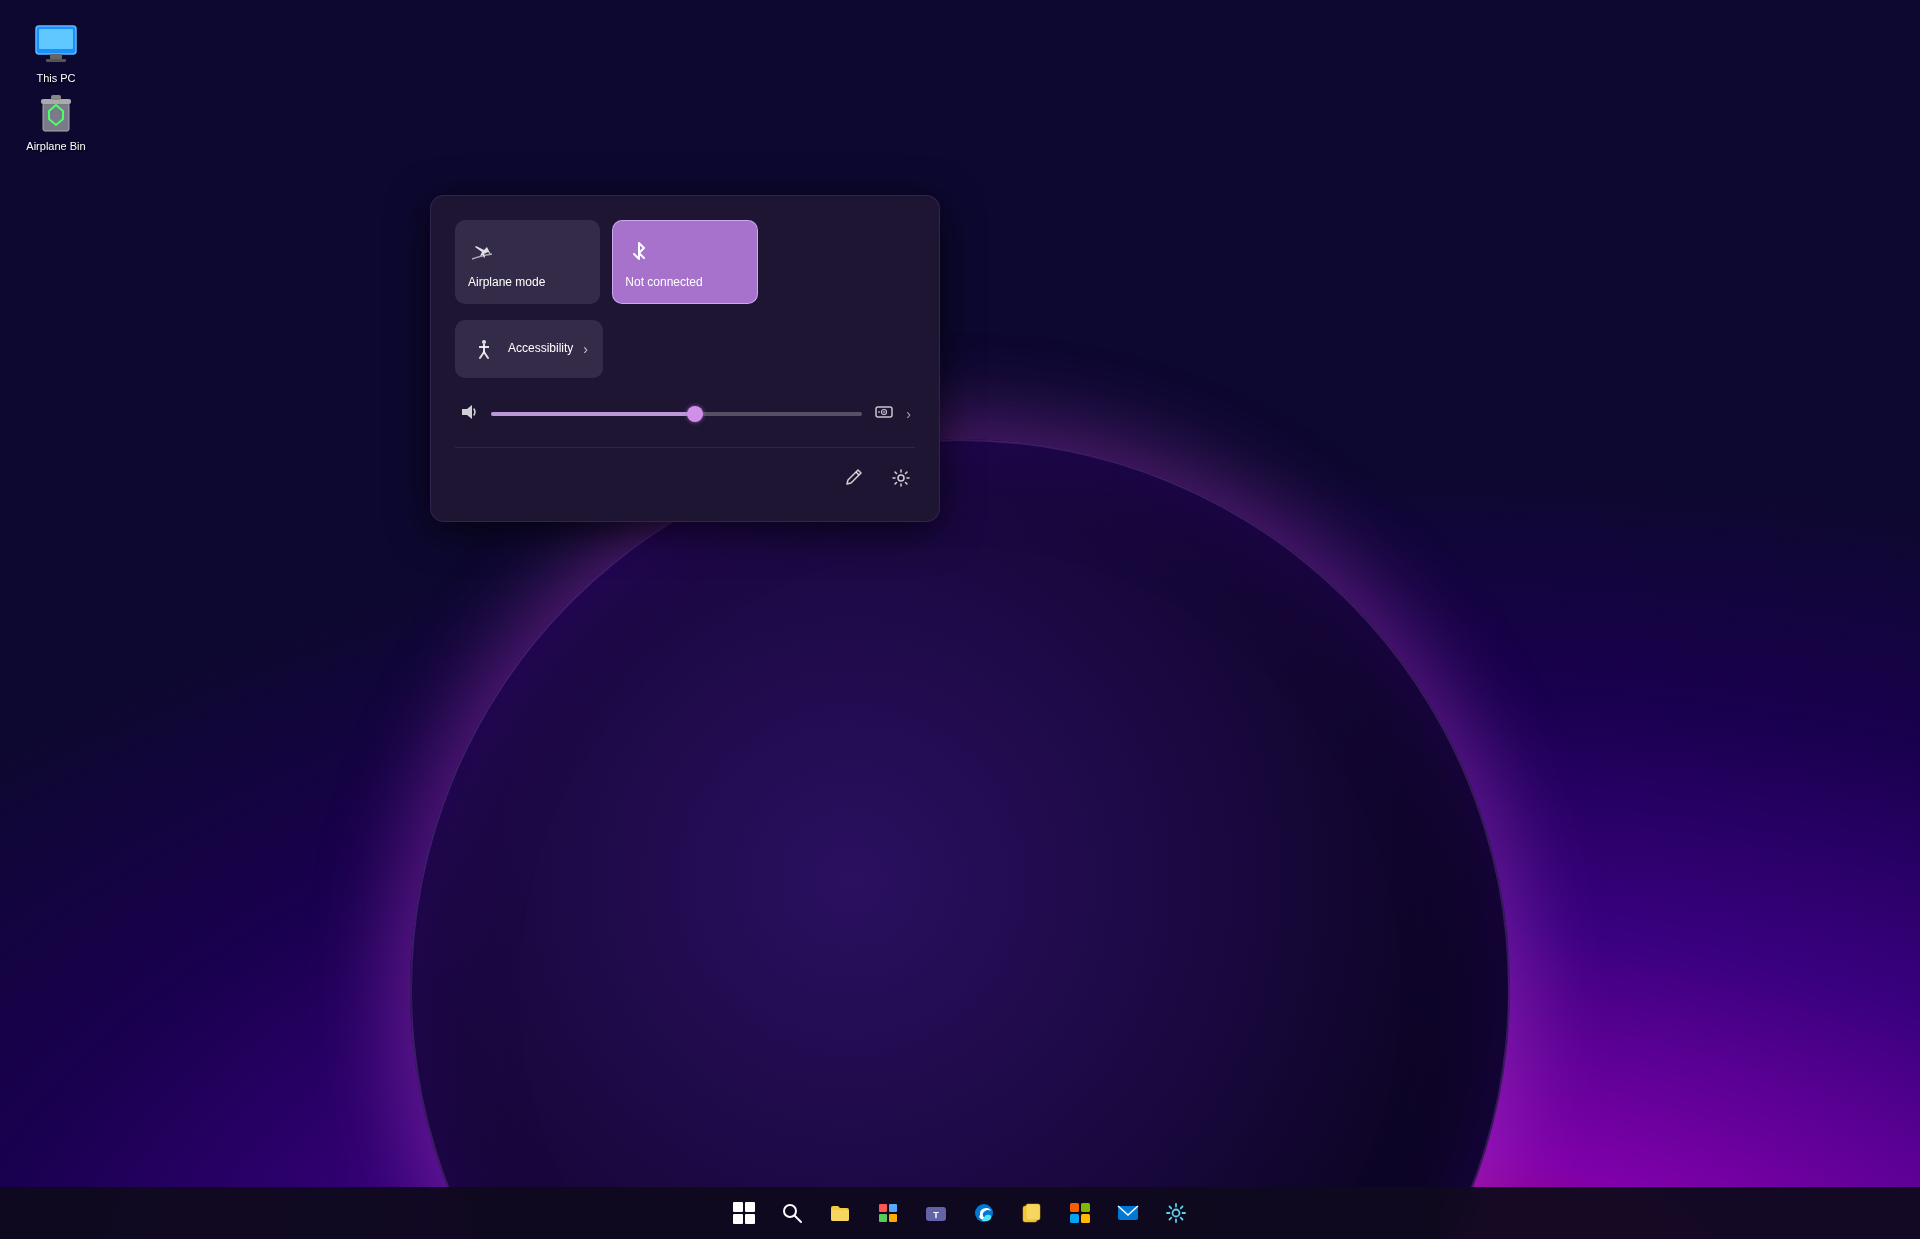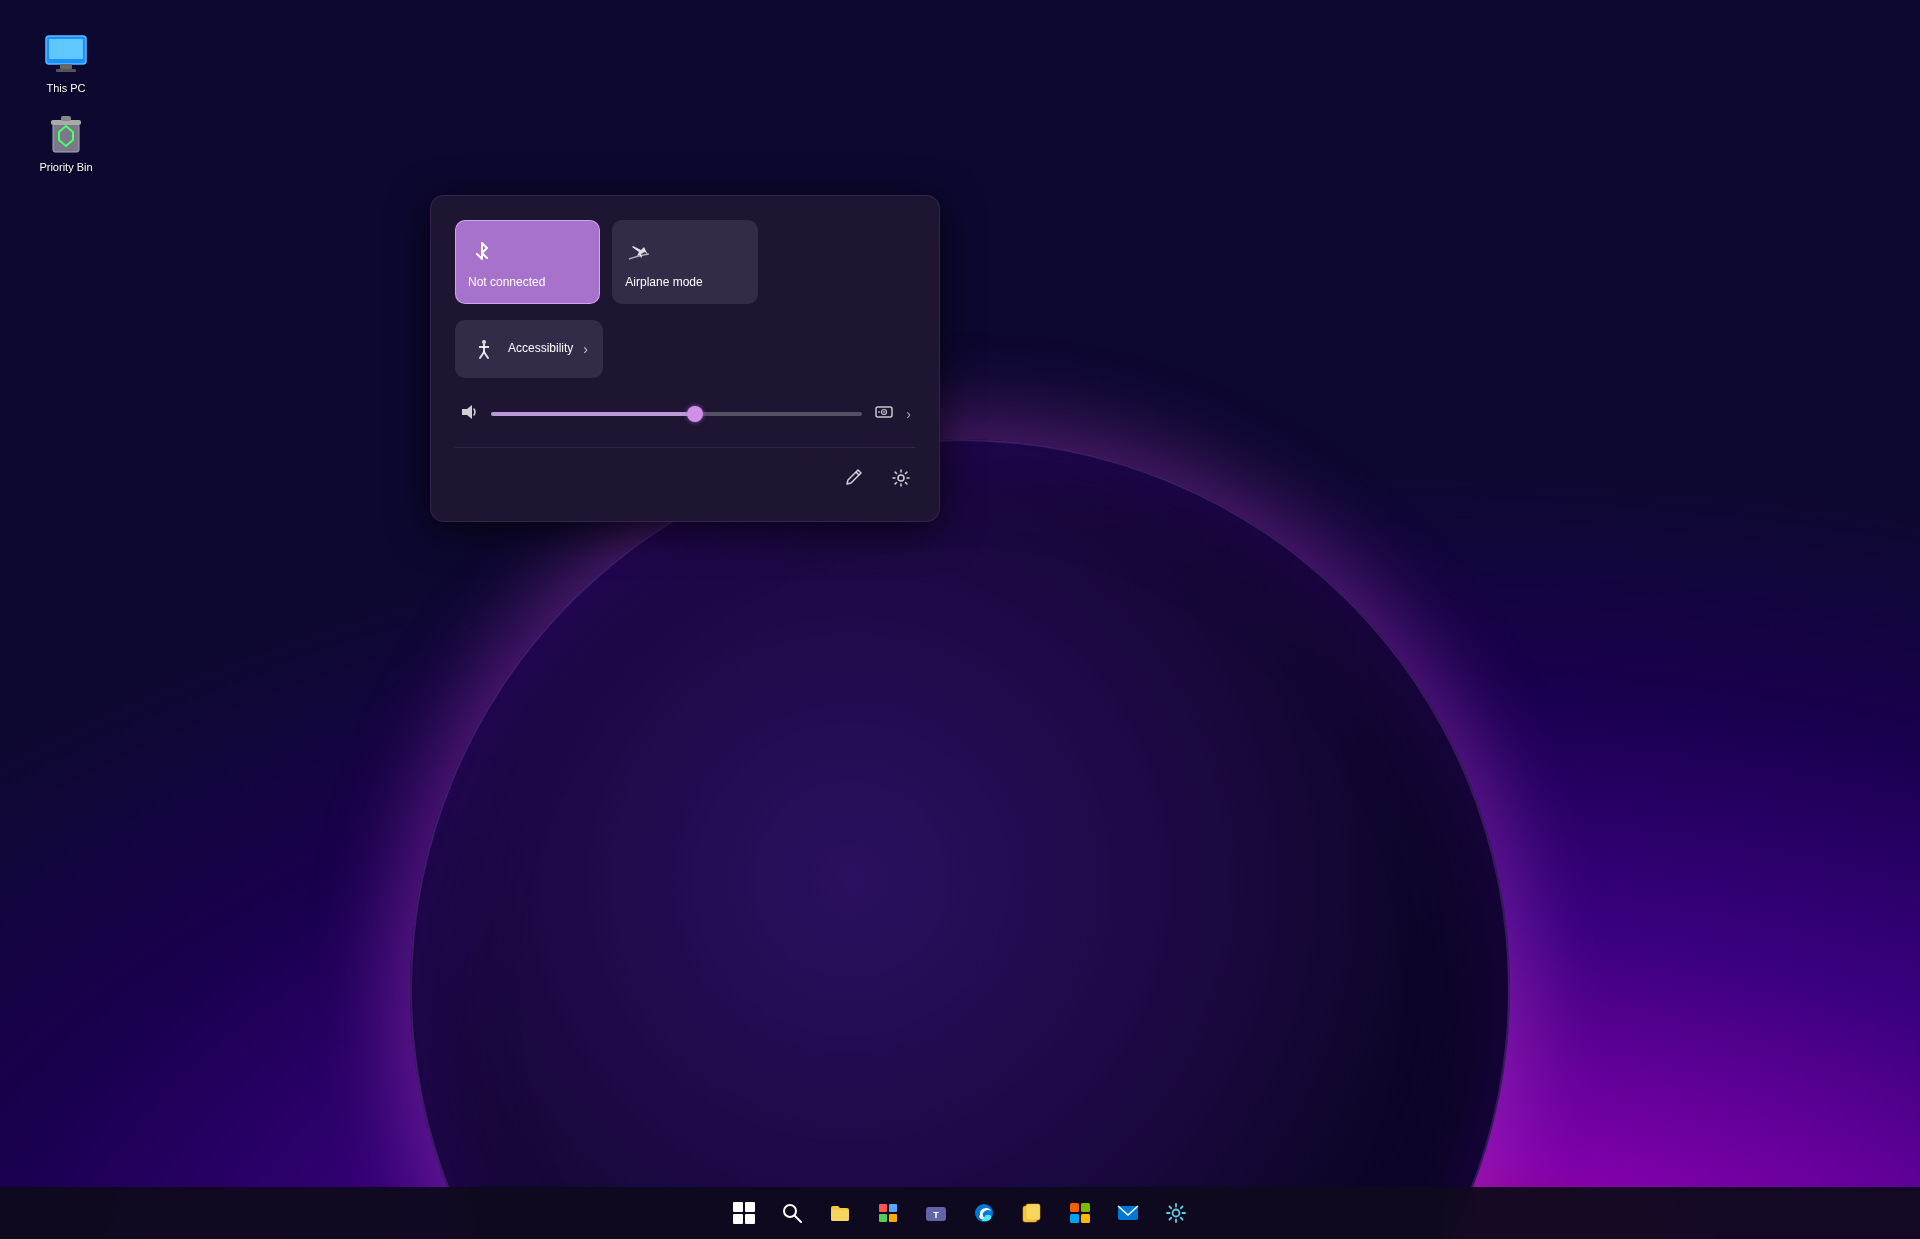--- a/index.html
+++ b/index.html
@@ -35,24 +35,24 @@
       box-shadow: 0 0 80px 20px rgba(180, 60, 200, 0.4), inset 0 0 100px rgba(80, 0, 180, 0.3);
       z-index: 1;
     }
 
     
     .desktop-icons {
       position: absolute;
       top: 0;
       left: 0;
       z-index: 2;
-      padding: 30px;
+      padding: 20px;
       display: flex;
       flex-direction: column;
-      gap: 15px;
+      gap: 4px;
     }
 
     .desktop-icon {
       display: flex;
       flex-direction: column;
       align-items: center;
       gap: 4px;
       cursor: pointer;
       width: 72px;
     }
@@ -307,45 +307,45 @@
         <rect x="8" y="14" width="26" height="28" rx="2" fill="#7a7a8a" stroke="#aaa" stroke-width="1"></rect>
         <rect x="6" y="10" width="30" height="5" rx="2" fill="#aaa"></rect>
         <rect x="16" y="6" width="10" height="5" rx="2" fill="#888"></rect>
 
         <path d="M14 22 L21 16 L28 22" stroke="#4aff6a" stroke-width="2" fill="none" stroke-linecap="round"></path>
         <path d="M14 30 L21 36 L28 30" stroke="#4aff6a" stroke-width="2" fill="none" stroke-linecap="round"></path>
         <line x1="14" y1="22" x2="14" y2="30" stroke="#4aff6a" stroke-width="2"></line>
         <line x1="28" y1="22" x2="28" y2="30" stroke="#4aff6a" stroke-width="2"></line>
       </svg>
     </div>
-    <span class="icon-label">Priority Bin</span>
+    <span class="icon-label">Airplane Bin</span>
   </div>
 </div>
 
 <div class="quick-settings">
 
   <div class="tiles-grid">
-
-    <div class="tile active">
-      <div class="tile-icon">
-        <svg width="22" height="22" viewBox="0 0 22 22" fill="none">
-          <path d="M11 3 L11 19 M11 3 L16 8 L11 13 M11 13 L16 18 M11 19 L6 14" stroke="white" stroke-width="2" stroke-linecap="round" stroke-linejoin="round"></path>
-        </svg>
-      </div>
-      <span class="tile-label">Not connected</span>
-    </div>
 
     <div class="tile">
       <div class="tile-icon">
         <svg width="24" height="24" viewBox="0 0 24 24" fill="none">
           <path d="M21 16l-4-8-3 3-8-4-1 1 7 5-2 4 3-1 1 3 1-1-1-3 4-2z" fill="white" opacity="0.85"></path>
           <path d="M2 20 Q10 17 22 15" stroke="white" stroke-width="1.5" opacity="0.6"></path>
         </svg>
       </div>
       <span class="tile-label">Airplane mode</span>
+    </div>
+
+    <div class="tile active">
+      <div class="tile-icon">
+        <svg width="22" height="22" viewBox="0 0 22 22" fill="none">
+          <path d="M11 3 L11 19 M11 3 L16 8 L11 13 M11 13 L16 18 M11 19 L6 14" stroke="white" stroke-width="2" stroke-linecap="round" stroke-linejoin="round"></path>
+        </svg>
+      </div>
+      <span class="tile-label">Not connected</span>
     </div>
 
 
   </div>
 
   <div class="tiles-row2">
 
 
     <div class="tile two-col">
       <div class="tile-left">

